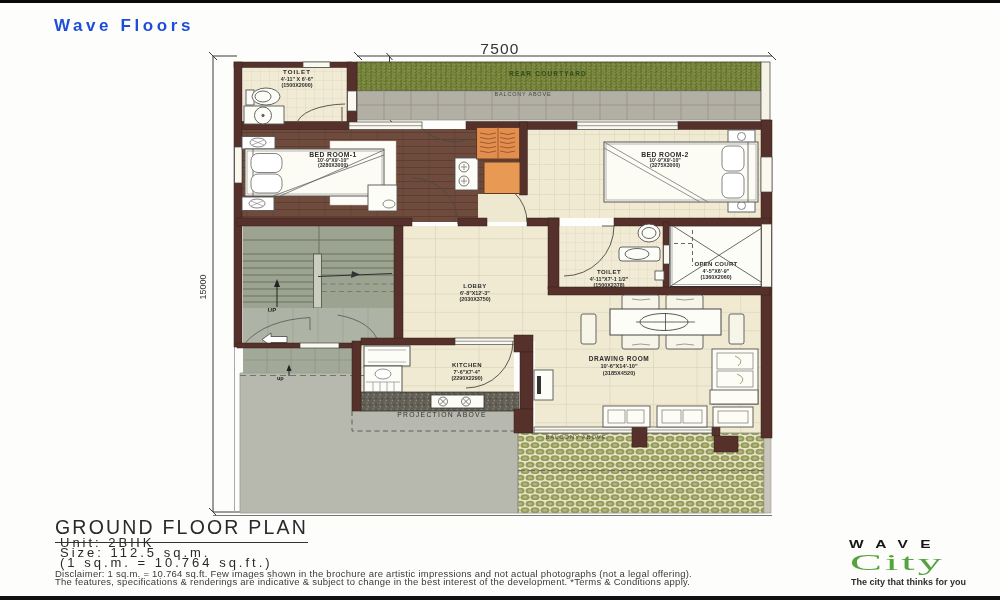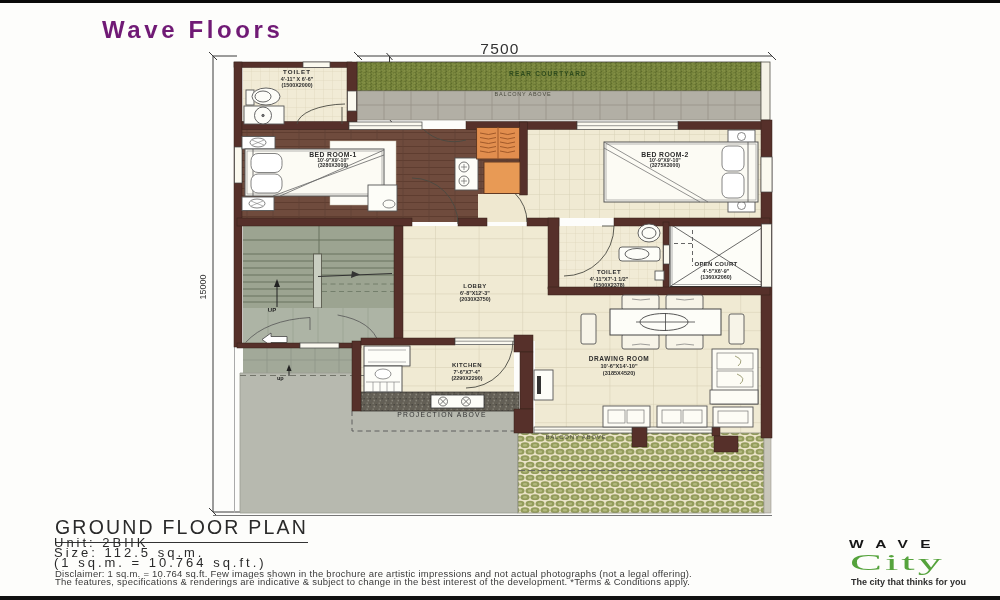--- a/index.html
+++ b/index.html
@@ -1,21 +1,21 @@
 <!DOCTYPE html>
 <html><head>
 <meta charset="utf-8">
 <style>
   html,body{margin:0;padding:0;}
   body{width:1000px;height:600px;overflow:hidden;background:#fdfdfb;font-family:"Liberation Sans",sans-serif;position:relative;}
   .bar-top{position:absolute;left:0;top:0;width:1000px;height:2.5px;background:#0a0a0a;}
   .bar-bot{position:absolute;left:0;top:596px;width:1000px;height:4px;background:#111;}
-  .wavefloors{position:absolute;left:54px;top:16px;font-size:24px;color:#701a75;font-weight:600;letter-spacing:3.6px;margin-left:48px;}
+  .wavefloors{position:absolute;left:54px;top:16px;font-size:17px;color:#1d4ed8;font-weight:600;letter-spacing:3.6px;}
   .gfp{position:absolute;left:55px;top:521px;font-size:19.5px;line-height:13px;font-weight:normal;color:#2a2a2a;letter-spacing:2.2px;border-bottom:1.5px solid #333;padding-bottom:8px;}
-  .unit{position:absolute;left:54px;top:537.6px;font-size:13px;font-weight:normal;color:#2a2a2a;line-height:9.95px;letter-spacing:3.0px;}
+  .unit{position:absolute;left:60px;top:537.6px;font-size:13px;font-weight:normal;color:#2a2a2a;line-height:9.95px;letter-spacing:3.0px;}
   .disc{position:absolute;left:55px;top:570.5px;font-size:9.5px;color:#3a3a3a;line-height:7.6px;letter-spacing:0.25px;white-space:nowrap;transform:scaleY(0.92);transform-origin:0 0;}
   .logo .wave{position:absolute;left:849px;top:540px;font-size:10px;line-height:10px;font-weight:bold;color:#161616;letter-spacing:8px;transform:scaleX(1.55);transform-origin:0 0;}
   .logo .city{position:absolute;left:850px;top:550px;font-family:"Liberation Serif",serif;font-size:24px;line-height:24px;font-weight:normal;color:#55a33c;letter-spacing:1.5px;transform:scaleX(2.0);transform-origin:0 0;}
   .logo .tag{position:absolute;left:851px;top:578px;font-size:9px;line-height:9px;font-weight:bold;color:#2e2e2e;}
   svg{position:absolute;left:0;top:0;}
 </style>
 </head>
 <body>
 <div class="bar-top"></div>
 <div class="bar-bot"></div>

